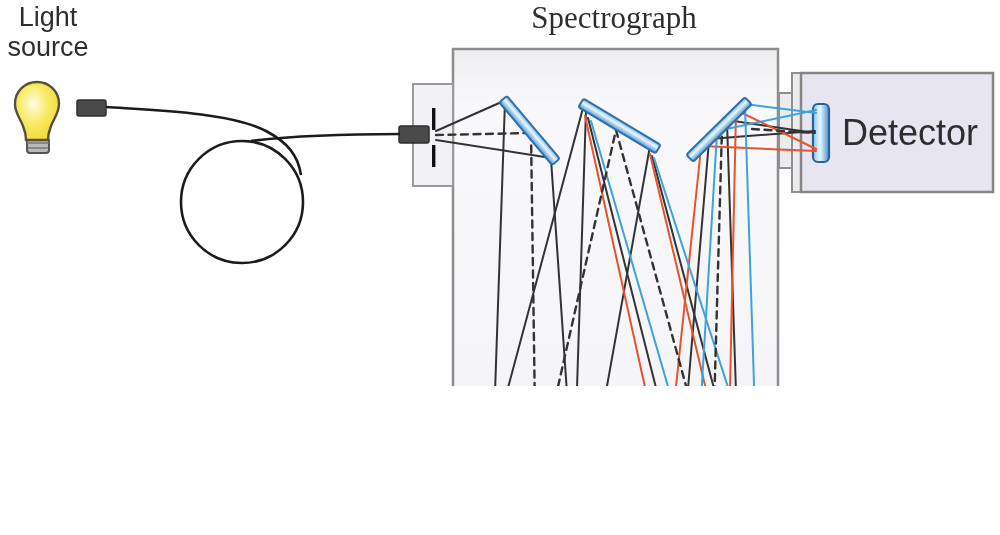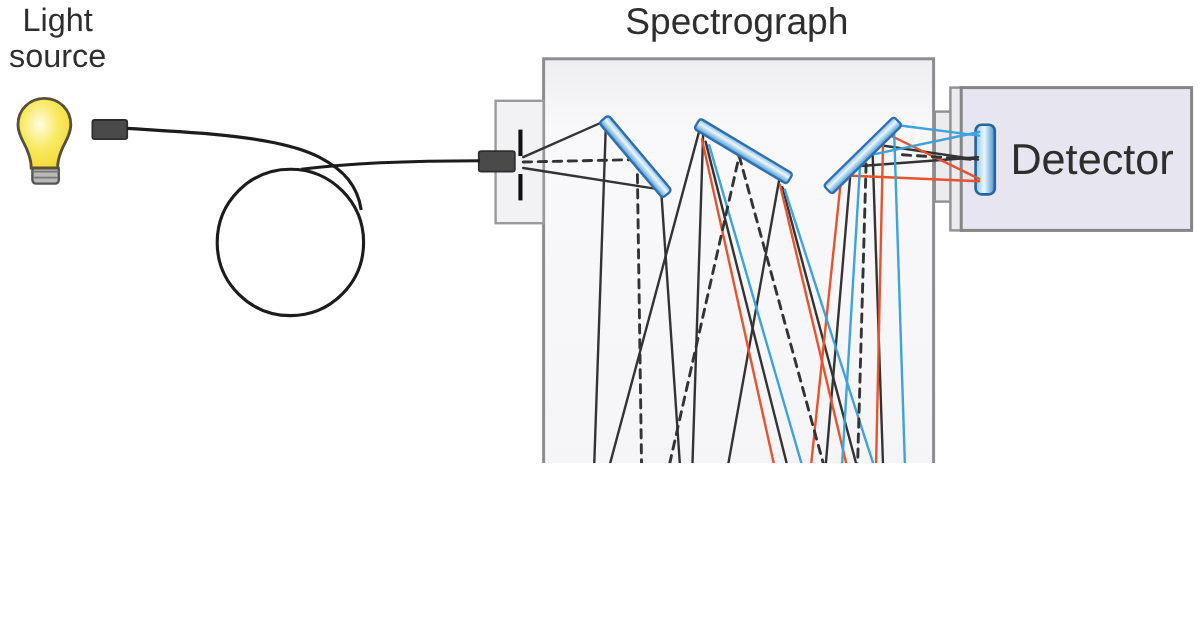--- a/index.html
+++ b/index.html
@@ -22,21 +22,21 @@
   #diagram{position:absolute;left:0;top:0;}
   .lbl{
     position:absolute;
     color:var(--ink);
     text-align:center;
     line-height:1.12;
     user-select:none;
   }
   #lbl-light{left:-8px;top:2px;width:112px;font-size:27px;}
   #lbl-fiber{left:115px;top:283px;width:250px;font-size:29px;}
-  #lbl-spectro{left:464px;top:1px;width:300px;font-size:31px;}
+  #lbl-spectro{left:464px;top:1px;width:300px;font-size:31px;font-family:Liberation Serif, serif;}
   #lbl-detector{left:807px;top:113px;width:200px;font-size:36px;text-align:left;padding-left:35px;box-sizing:border-box;}
   .ray{fill:none;stroke-linecap:round;}
   .rk{stroke:var(--ray-black);stroke-width:2;}
   .rr{stroke:var(--ray-red);stroke-width:2;}
   .rb{stroke:var(--ray-blue);stroke-width:2;}
   .rd{stroke:var(--ray-black);stroke-width:2.4;stroke-dasharray:7 5.5;}
 </style>
 </head>
 <body>
 

